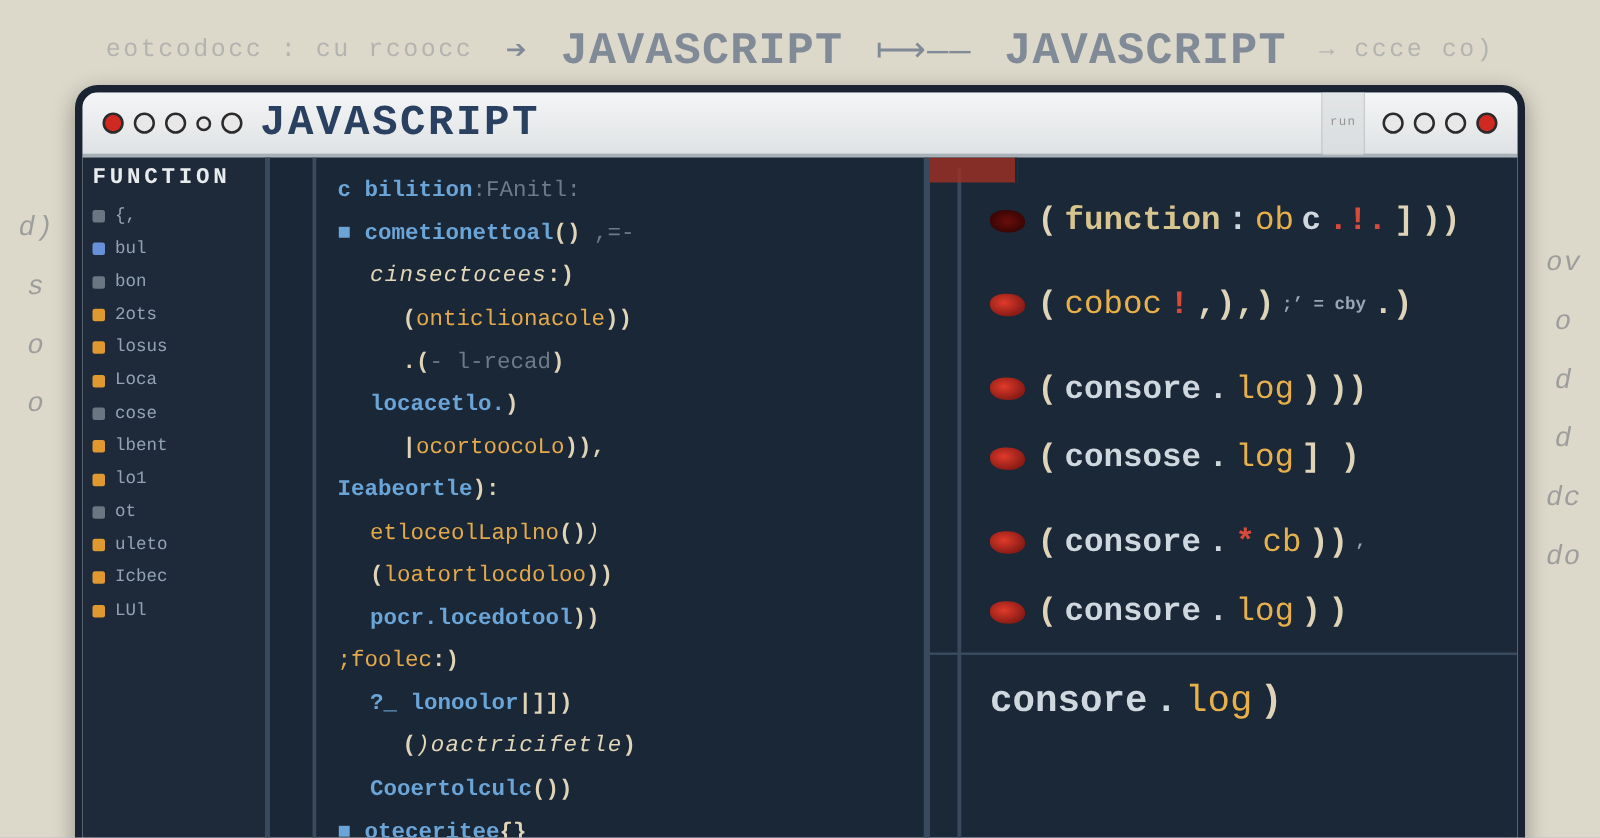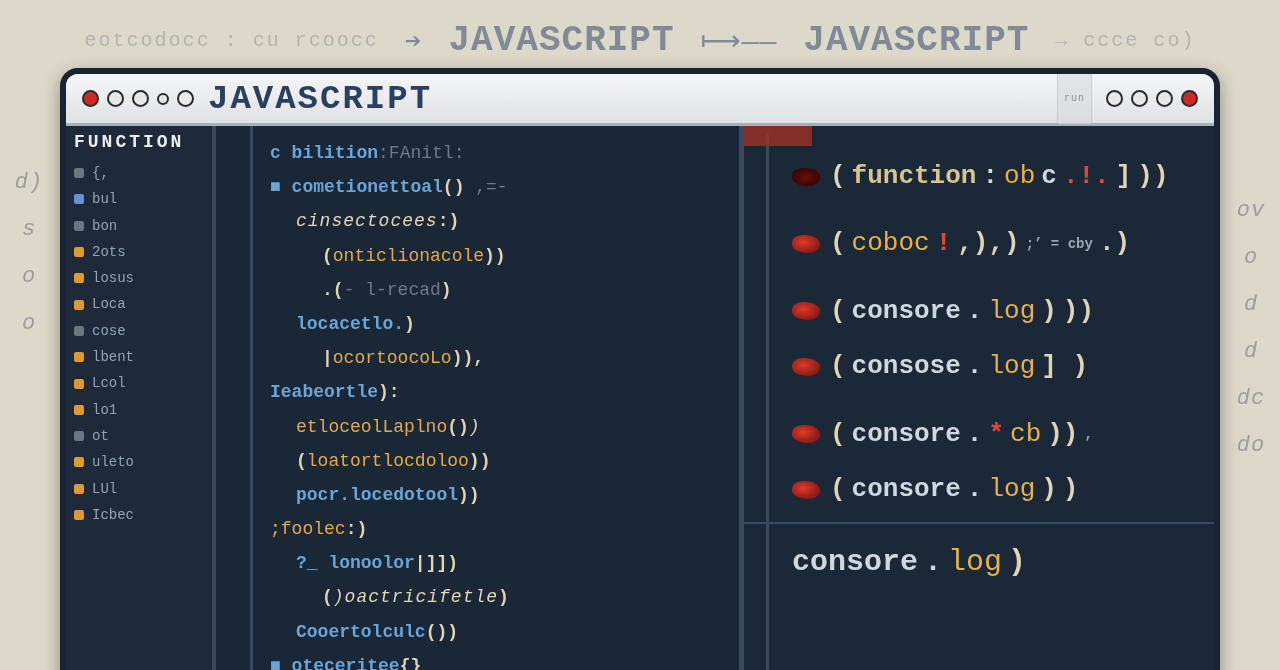--- a/index.html
+++ b/index.html
@@ -201,41 +201,37 @@
           <div class="sb-item">
             <span class="sb-icon gy"></span>
             <span class="sb-text">cose</span>
           </div>
           <div class="sb-item">
             <span class="sb-icon sq"></span>
             <span class="sb-text">lbent</span>
           </div>
           <div class="sb-item">
             <span class="sb-icon sq"></span>
-            <span class="sb-text">Lcol</span>
-          </div>
-          <div class="sb-item">
-            <span class="sb-icon sq"></span>
             <span class="sb-text">lo1</span>
           </div>
           <div class="sb-item">
             <span class="sb-icon gy"></span>
             <span class="sb-text">ot</span>
           </div>
           <div class="sb-item">
             <span class="sb-icon sq"></span>
             <span class="sb-text">uleto</span>
           </div>
           <div class="sb-item">
             <span class="sb-icon sq"></span>
+            <span class="sb-text">Icbec</span>
+          </div>
+          <div class="sb-item">
+            <span class="sb-icon sq"></span>
             <span class="sb-text">LUl</span>
-          </div>
-          <div class="sb-item">
-            <span class="sb-icon sq"></span>
-            <span class="sb-text">Icbec</span>
           </div>
         </div>
     </div>
 
     <div class="editor">
       <div id="ed-lines">
           <div class="ed-line "><span class="kw">c bilition</span><span class="cm">:FAnitl:</span></div>
           <div class="ed-line "><span class="kw">■ cometionettoal</span><span class="br">()</span><span class="cm"> ,=-</span></div>
           <div class="ed-line ind1"><span class="lbl">cinsectocees</span><span class="br">:)</span></div>
           <div class="ed-line ind2"><span class="br">(</span><span class="str">onticlionacole</span><span class="br">))</span></div>

